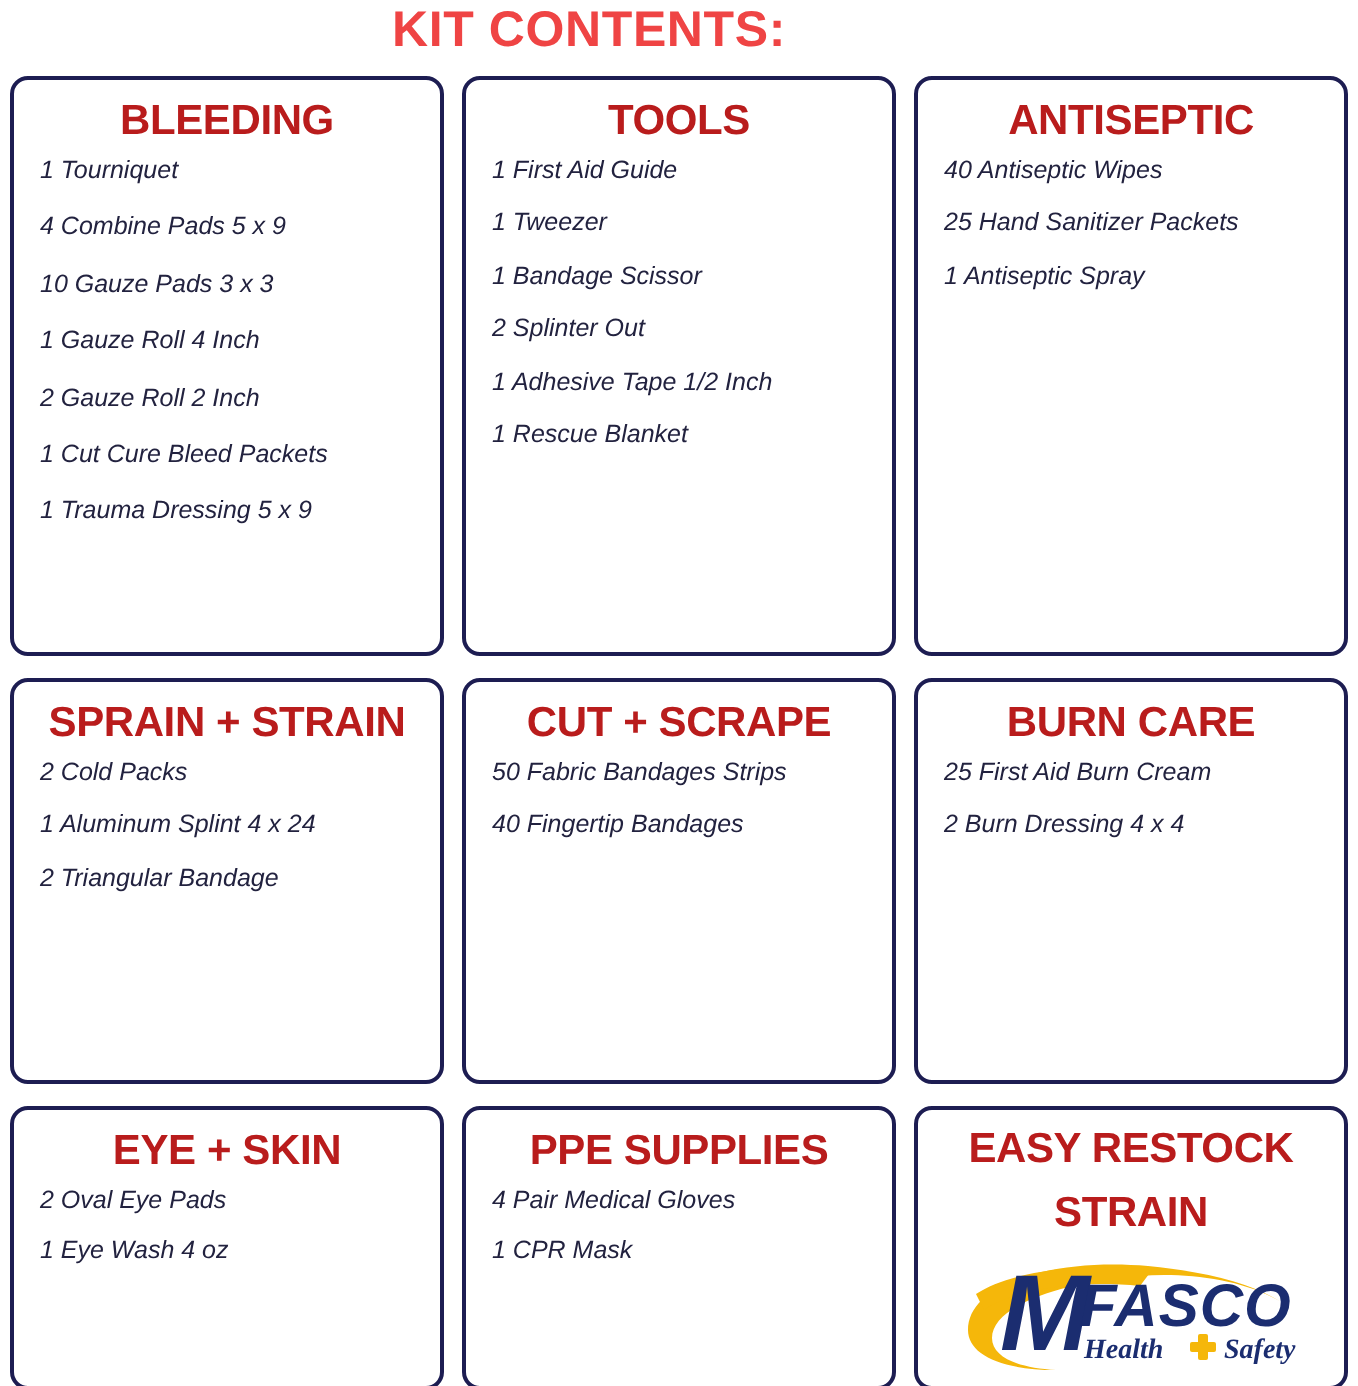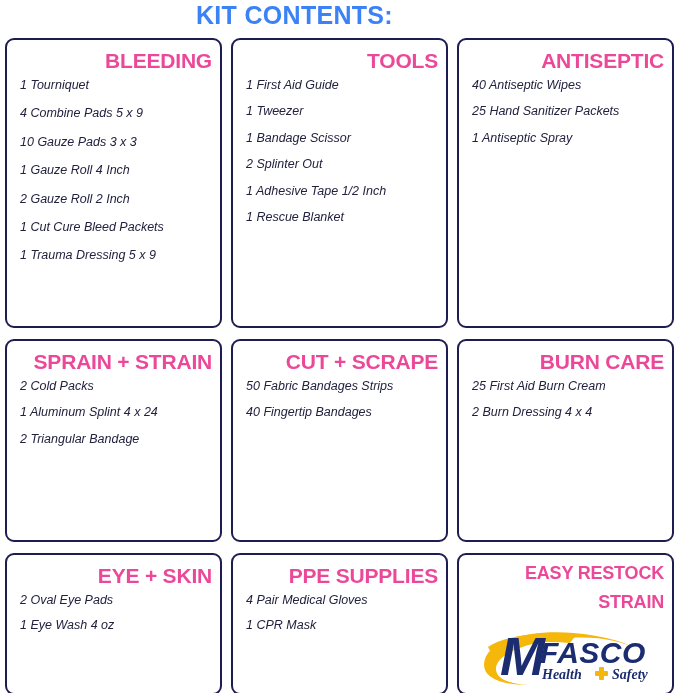--- a/index.html
+++ b/index.html
@@ -22,21 +22,21 @@
   
   .kit-title {
     position: absolute;
     top: 1px;
     left: 0;
     width: 589px;
     text-align: center;
     font-size: 25px;
     font-weight: bold;
     letter-spacing: 0.3px;
-    color: #3b82f6;
+    color: #ef4444;
     font-family: "Liberation Sans", sans-serif;
   }
 
   
   .grid {
     position: absolute;
     top: 38px;
     left: 5px;
     width: 669px;
     display: grid;
@@ -49,24 +49,24 @@
   .card {
     border: 2px solid #1d1d52;
     border-radius: 9px;
     background: #ffffff;
     position: relative;
     overflow: hidden;
     padding: 0 8px;
   }
 
   .card-title {
-    text-align: right;
+    text-align: center;
     font-size: 21px;
     font-weight: bold;
-    color: #ec4899;
+    color: #b91c1c;
     line-height: 1.1;
     letter-spacing: -0.2px;
     margin-top: 9px;
     margin-bottom: 6px;
     font-family: "Liberation Sans", sans-serif;
   }
 
   .items {
     list-style: none;
     padding-left: 5px;
@@ -82,21 +82,21 @@
     font-family: "Liberation Sans", sans-serif;
   }
 
   .items.tight li { margin-bottom: 12px; }
   .items.tighter li { margin-bottom: 11px; }
 
   
   .logo-card .card-title {
     margin-top: 8px;
     margin-bottom: 0;
-    font-size: 18px;
+    font-size: 21px;
     line-height: 1.15;
   }
 
   .logo-wrap {
     position: absolute;
     left: 0;
     right: 0;
     bottom: 6px;
     height: 62px;
   }

